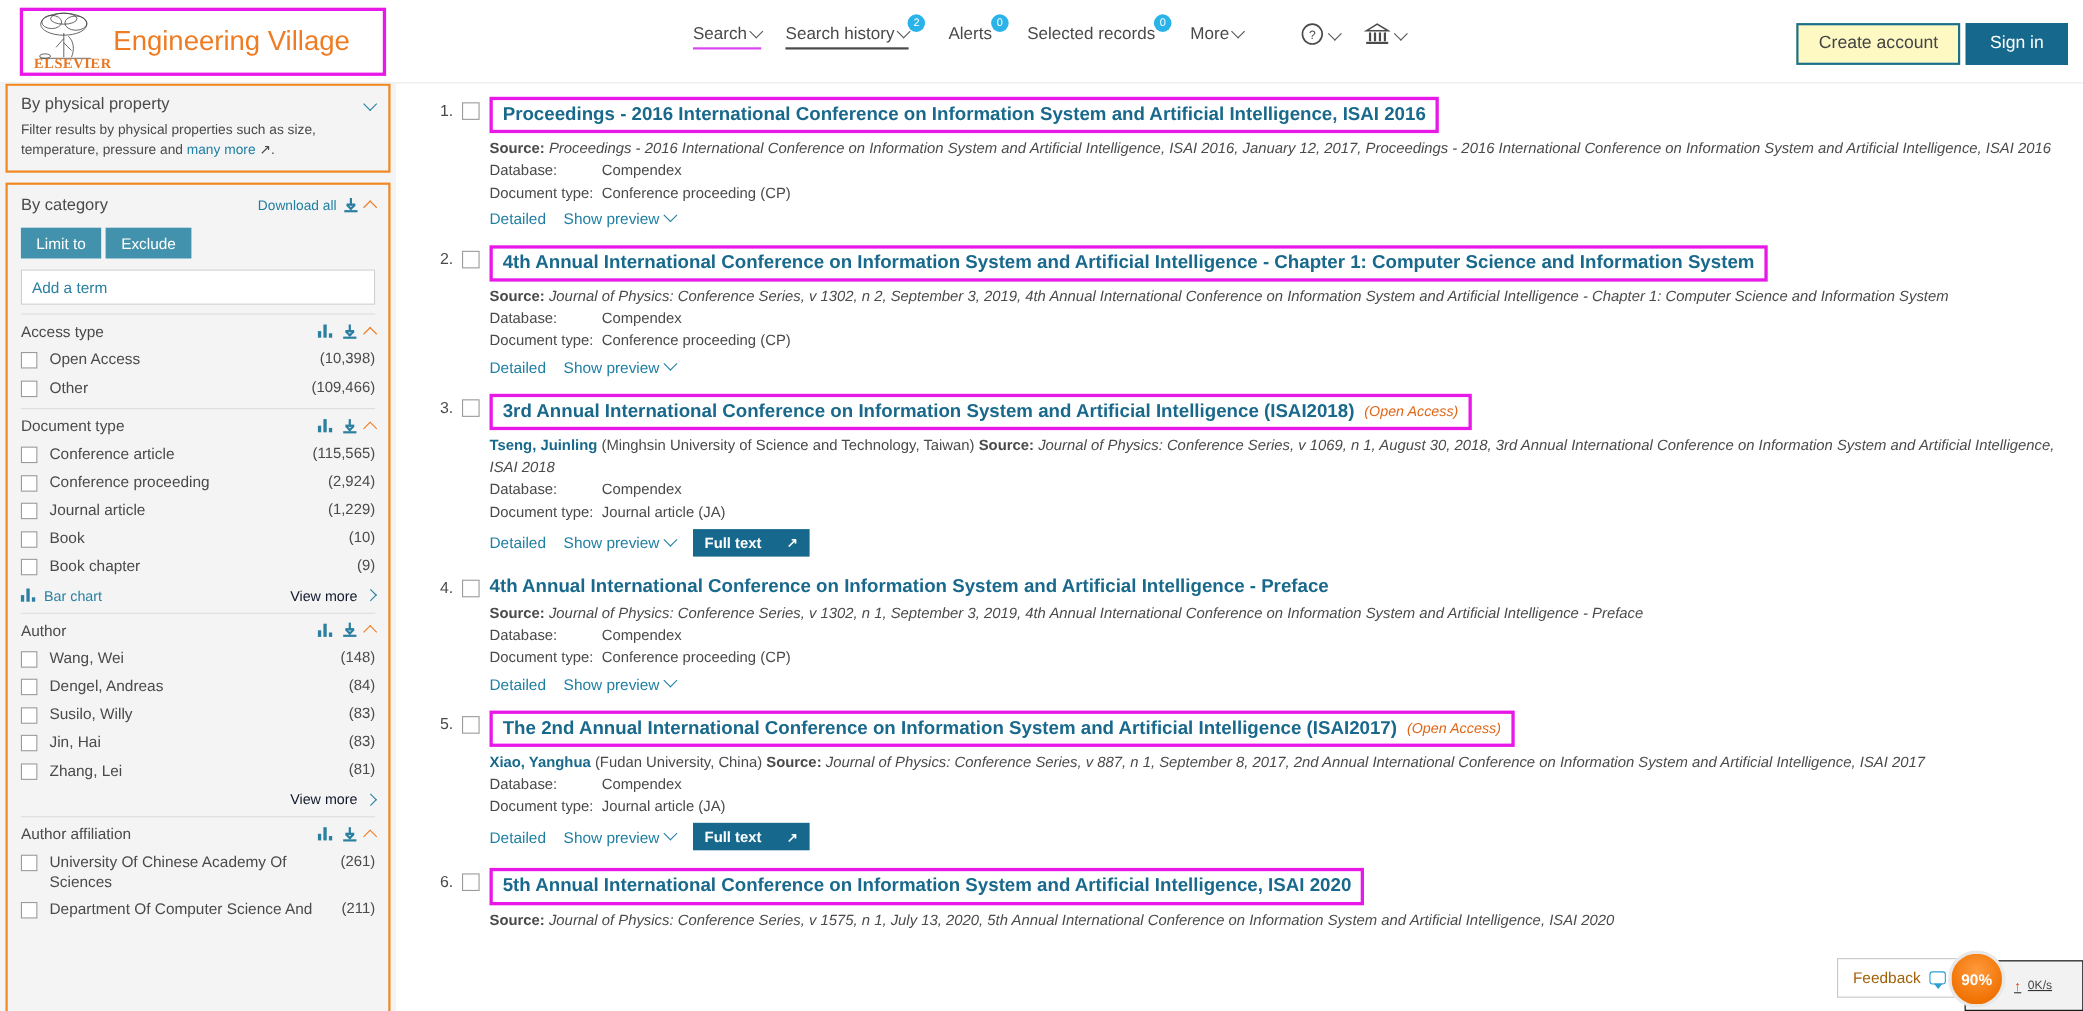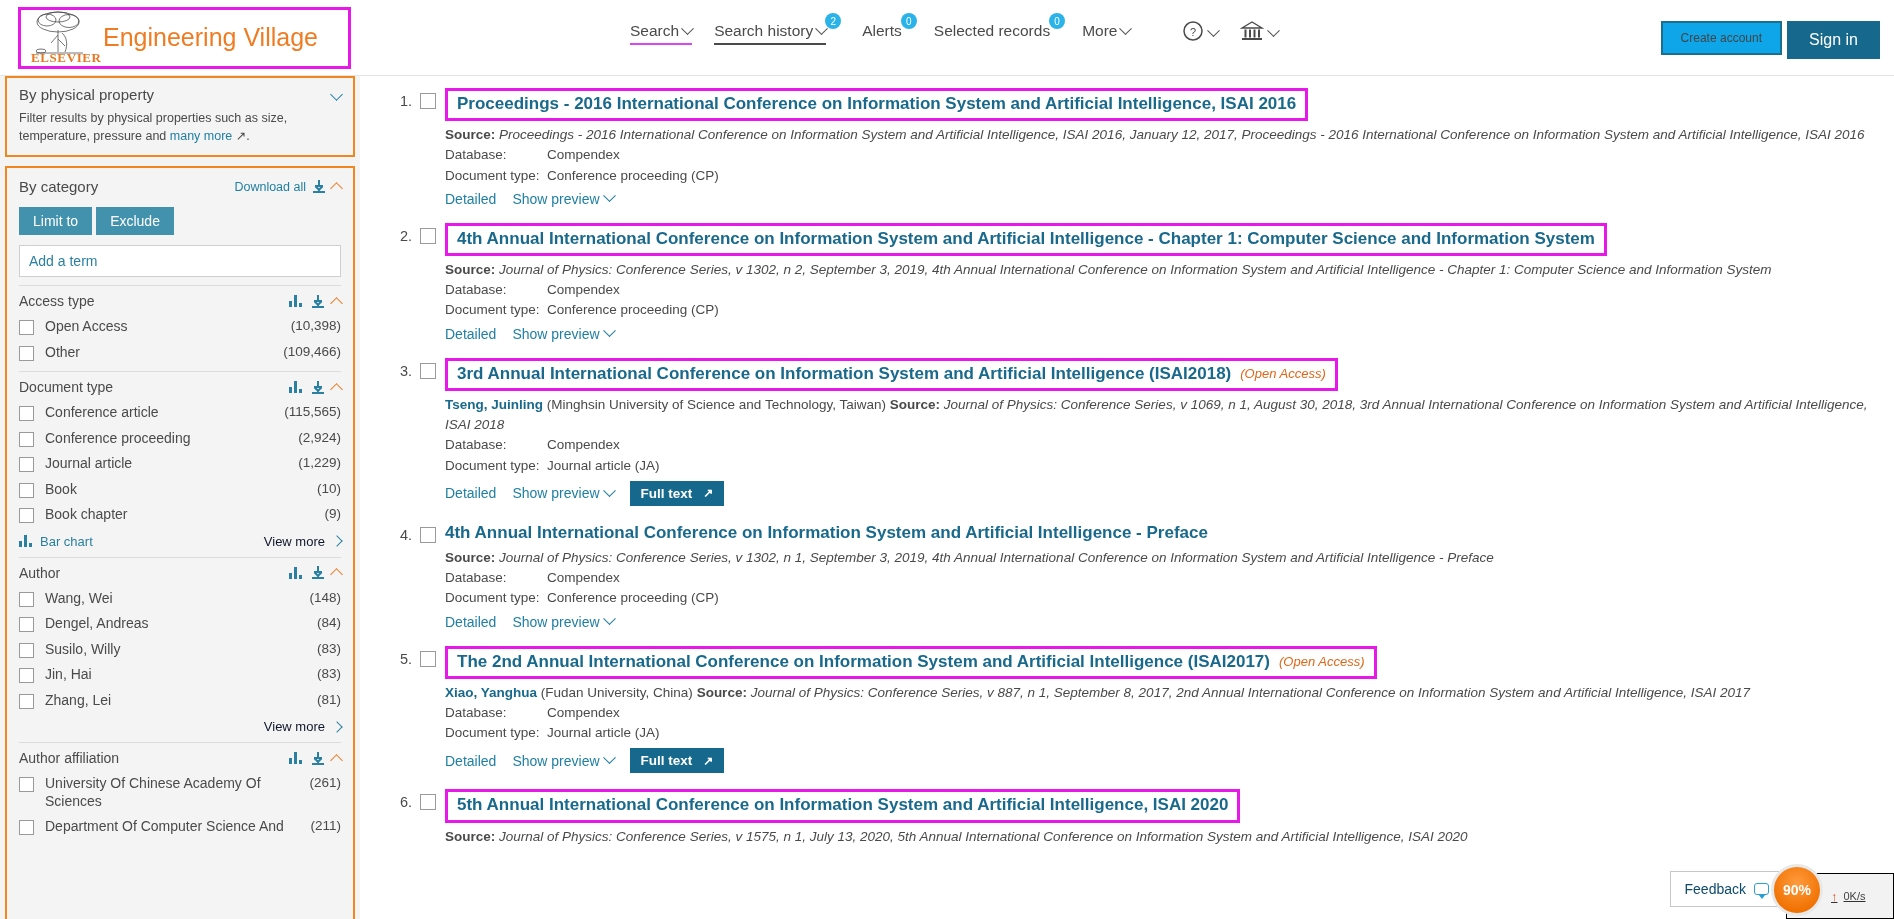--- a/index.html
+++ b/index.html
@@ -49,22 +49,22 @@
     min-width: 16px; height: 16px; border-radius: 50%;
     background: #2ab3e8; color: #fff; font-size: 10px;
     display: flex; align-items: center; justify-content: center; padding: 0 3px;
   }
 
   .iconnav { position: absolute; left: 1182px; top: 20px; display: flex; gap: 22px; align-items: center; }
   .icbtn { display: flex; align-items: center; gap: 5px; cursor: pointer; }
 
   .btn-create {
     position: absolute; right: 112px; top: 21px;
-    border: 2px solid #1a6e8e; color: #444; background: #0ea5e9;
-    font-size: 12px; padding: 8px 18px; cursor: pointer; white-space: nowrap;
+    border: 2px solid #1a6e8e; color: #444; background: #fef9c3;
+    font-size: 16px; padding: 8px 18px; cursor: pointer; white-space: nowrap;
   }
   .btn-signin {
     position: absolute; right: 14px; top: 21px;
     background: #16688c; color: #fff; border: 2px solid #16688c;
     font-size: 16px; padding: 8px 20px; cursor: pointer; white-space: nowrap;
   }
 
   
   .sidebar {
     position: absolute; left: 0; top: 76px; width: 360px; height: 888px;
@@ -141,28 +141,28 @@
   .rmeta .lbl { font-weight: 700; }
   .rmeta .ital { font-style: italic; }
   .author { color:#19698c; font-weight:700; cursor:pointer;}
   .kv { display:flex; }
   .kv .k { width: 102px; font-weight:400; color:#4a4a4a;}
   .kv .v { color:#4a4a4a; }
   .ractions { margin-left: 25px; margin-top: 5px; display:flex; align-items:center; gap:16px; font-size:14px;}
   .act { color:#1f7fa3; cursor:pointer; display:flex; align-items:center; gap:5px;}
   .fulltext {
     background:#16688c; color:#fff; font-size:13.5px; font-weight:700;
-    padding: 5px 11px; display:flex; align-items:center; gap:11px; cursor:pointer;
+    padding: 5px 11px; display:flex; align-items:center; gap:23px; cursor:pointer;
   }
   .ext { font-size: 12px; }
 
   
   .feedback {
     position:absolute; right: 110px; bottom: 12px;
-    border:1px solid #c7c7c7; background:#fff; color:#0c4a6e;
+    border:1px solid #c7c7c7; background:#fff; color:#a16207;
     font-size:14px; padding: 9px 14px; display:flex; align-items:center; gap:8px; cursor:pointer;
   }
   .speech { width:15px; height:12px; border:1.6px solid #2b9fd4; border-radius:3px; position:relative; display:inline-block;}
   .speech::after{content:"";position:absolute;left:3px;bottom:-5px;border-left:4px solid transparent;border-right:4px solid transparent;border-top:5px solid #2b9fd4;}
 
   .netwidget {
     position:absolute; right: 0px; bottom: 0px; width: 108px; height: 46px;
     background:#f2f2f2; border:1px solid #000000; display:flex; align-items:center;text-decoration:underline;
   }
   .gauge {

